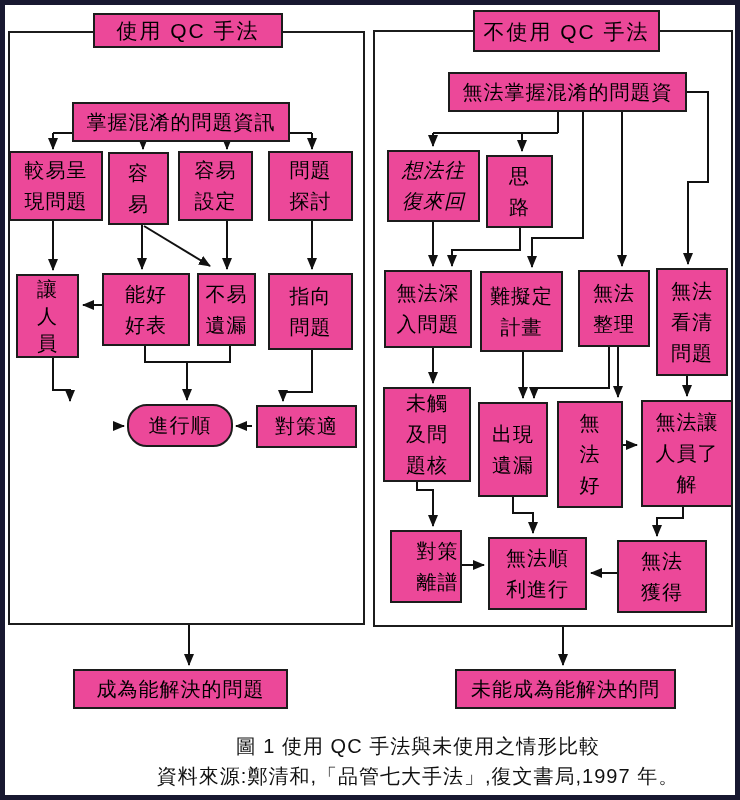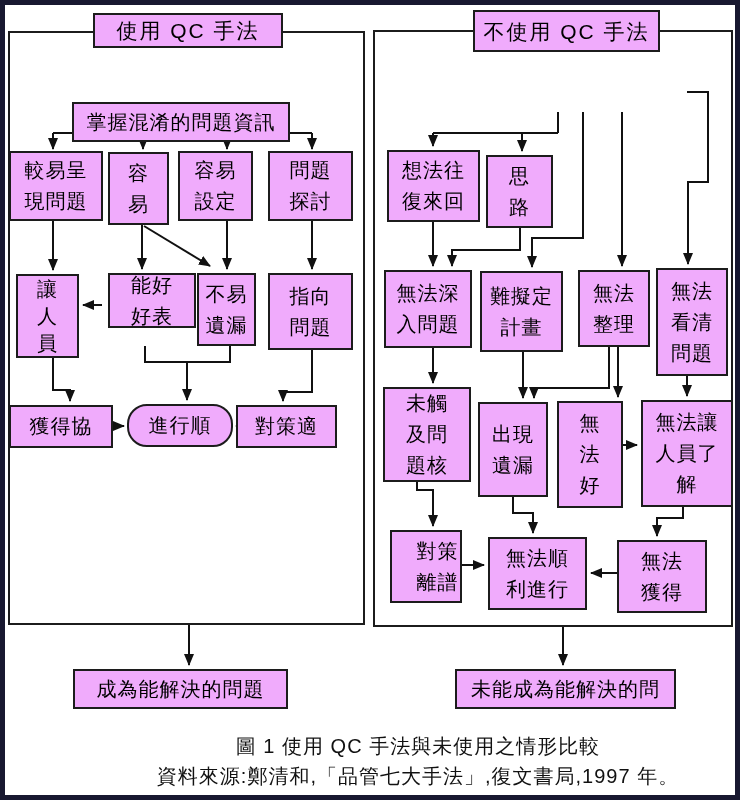--- a/index.html
+++ b/index.html
@@ -7,21 +7,21 @@
     position:relative;width:740px;height:800px;background:#ffffff;
     font-family:"Liberation Sans","DejaVu Sans",sans-serif;color:#000;
     overflow:hidden;
   }
   .frame{position:absolute;inset:0;border:5px solid #181830;pointer-events:none;z-index:6;}
   .panel{position:absolute;border:2px solid #1c1c1c;background:transparent;z-index:1;box-sizing:border-box;}
   .panel-left{left:8px;top:31px;width:357px;height:594px;}
   .panel-right{left:373px;top:30px;width:360px;height:597px;}
   svg.wires{position:absolute;left:0;top:0;z-index:2;}
   .box{
-    position:absolute;background:#f0abfc;border:2px solid #1c1c1c;box-sizing:border-box;
+    position:absolute;background:#ec4899;border:2px solid #1c1c1c;box-sizing:border-box;
     display:flex;align-items:center;justify-content:center;text-align:center;
     font-size:20px;line-height:31px;white-space:pre-line;z-index:3;letter-spacing:1px;
   }
   .titlebox{z-index:4;font-size:21px;letter-spacing:2px;}
   .rootbox{font-size:20px;letter-spacing:1px;}
   .caption{
     position:absolute;left:0;width:740px;text-align:center;font-size:20px;
     color:#111;z-index:3;letter-spacing:1px;padding-left:48px;
   }
   .caption-title{top:733px;}
@@ -93,33 +93,33 @@
 現問題</div>
   <div class="box" style="left:108px;top:152px;width:61px;height:73px;">容
 易</div>
   <div class="box" style="left:178px;top:151px;width:75px;height:70px;">容易
 設定</div>
   <div class="box" style="left:268px;top:151px;width:85px;height:70px;">問題
 探討</div>
   <div class="box" style="left:16px;top:274px;width:63px;height:84px;line-height:27px;">讓
 人
 員</div>
-  <div class="box" style="left:108px;top:273px;width:88px;height:55px;">能好
+  <div class="box" style="left:102px;top:273px;width:88px;height:73px;">能好
 好表</div>
   <div class="box" style="left:197px;top:273px;width:59px;height:73px;">不易
 遺漏</div>
   <div class="box" style="left:268px;top:273px;width:85px;height:77px;">指向
 問題</div>
-  <div class="box" style="left:9px;top:405px;width:104px;height:43px;">獲得協</div>
   <div class="box" style="left:127px;top:404px;width:106px;height:43px;border-radius:20px;">進行順</div>
-  <div class="box" style="left:236px;top:405px;width:101px;height:43px;">對策適</div>
+  <div class="box" style="left:256px;top:405px;width:101px;height:43px;">對策適</div>
   <div class="box" style="left:73px;top:669px;width:215px;height:40px;">成為能解決的問題</div>
 
   <div class="box titlebox" style="left:473px;top:10px;width:187px;height:42px;">不使用 QC 手法</div>
-  <div class="box" style="left:387px;top:150px;width:93px;height:72px;">想法往
+  <div class="box rootbox" style="left:448px;top:72px;width:239px;height:40px;">無法掌握混淆的問題資</div>
+  <div class="box" style="left:387px;top:150px;width:93px;height:72px;font-style:italic;">想法往
 復來回</div>
   <div class="box" style="left:486px;top:155px;width:67px;height:73px;">思
 路</div>
   <div class="box" style="left:384px;top:270px;width:88px;height:78px;">無法深
 入問題</div>
   <div class="box" style="left:480px;top:271px;width:83px;height:81px;">難擬定
 計畫</div>
   <div class="box" style="left:578px;top:270px;width:72px;height:77px;">無法
 整理</div>
   <div class="box" style="left:656px;top:268px;width:72px;height:108px;">無法

